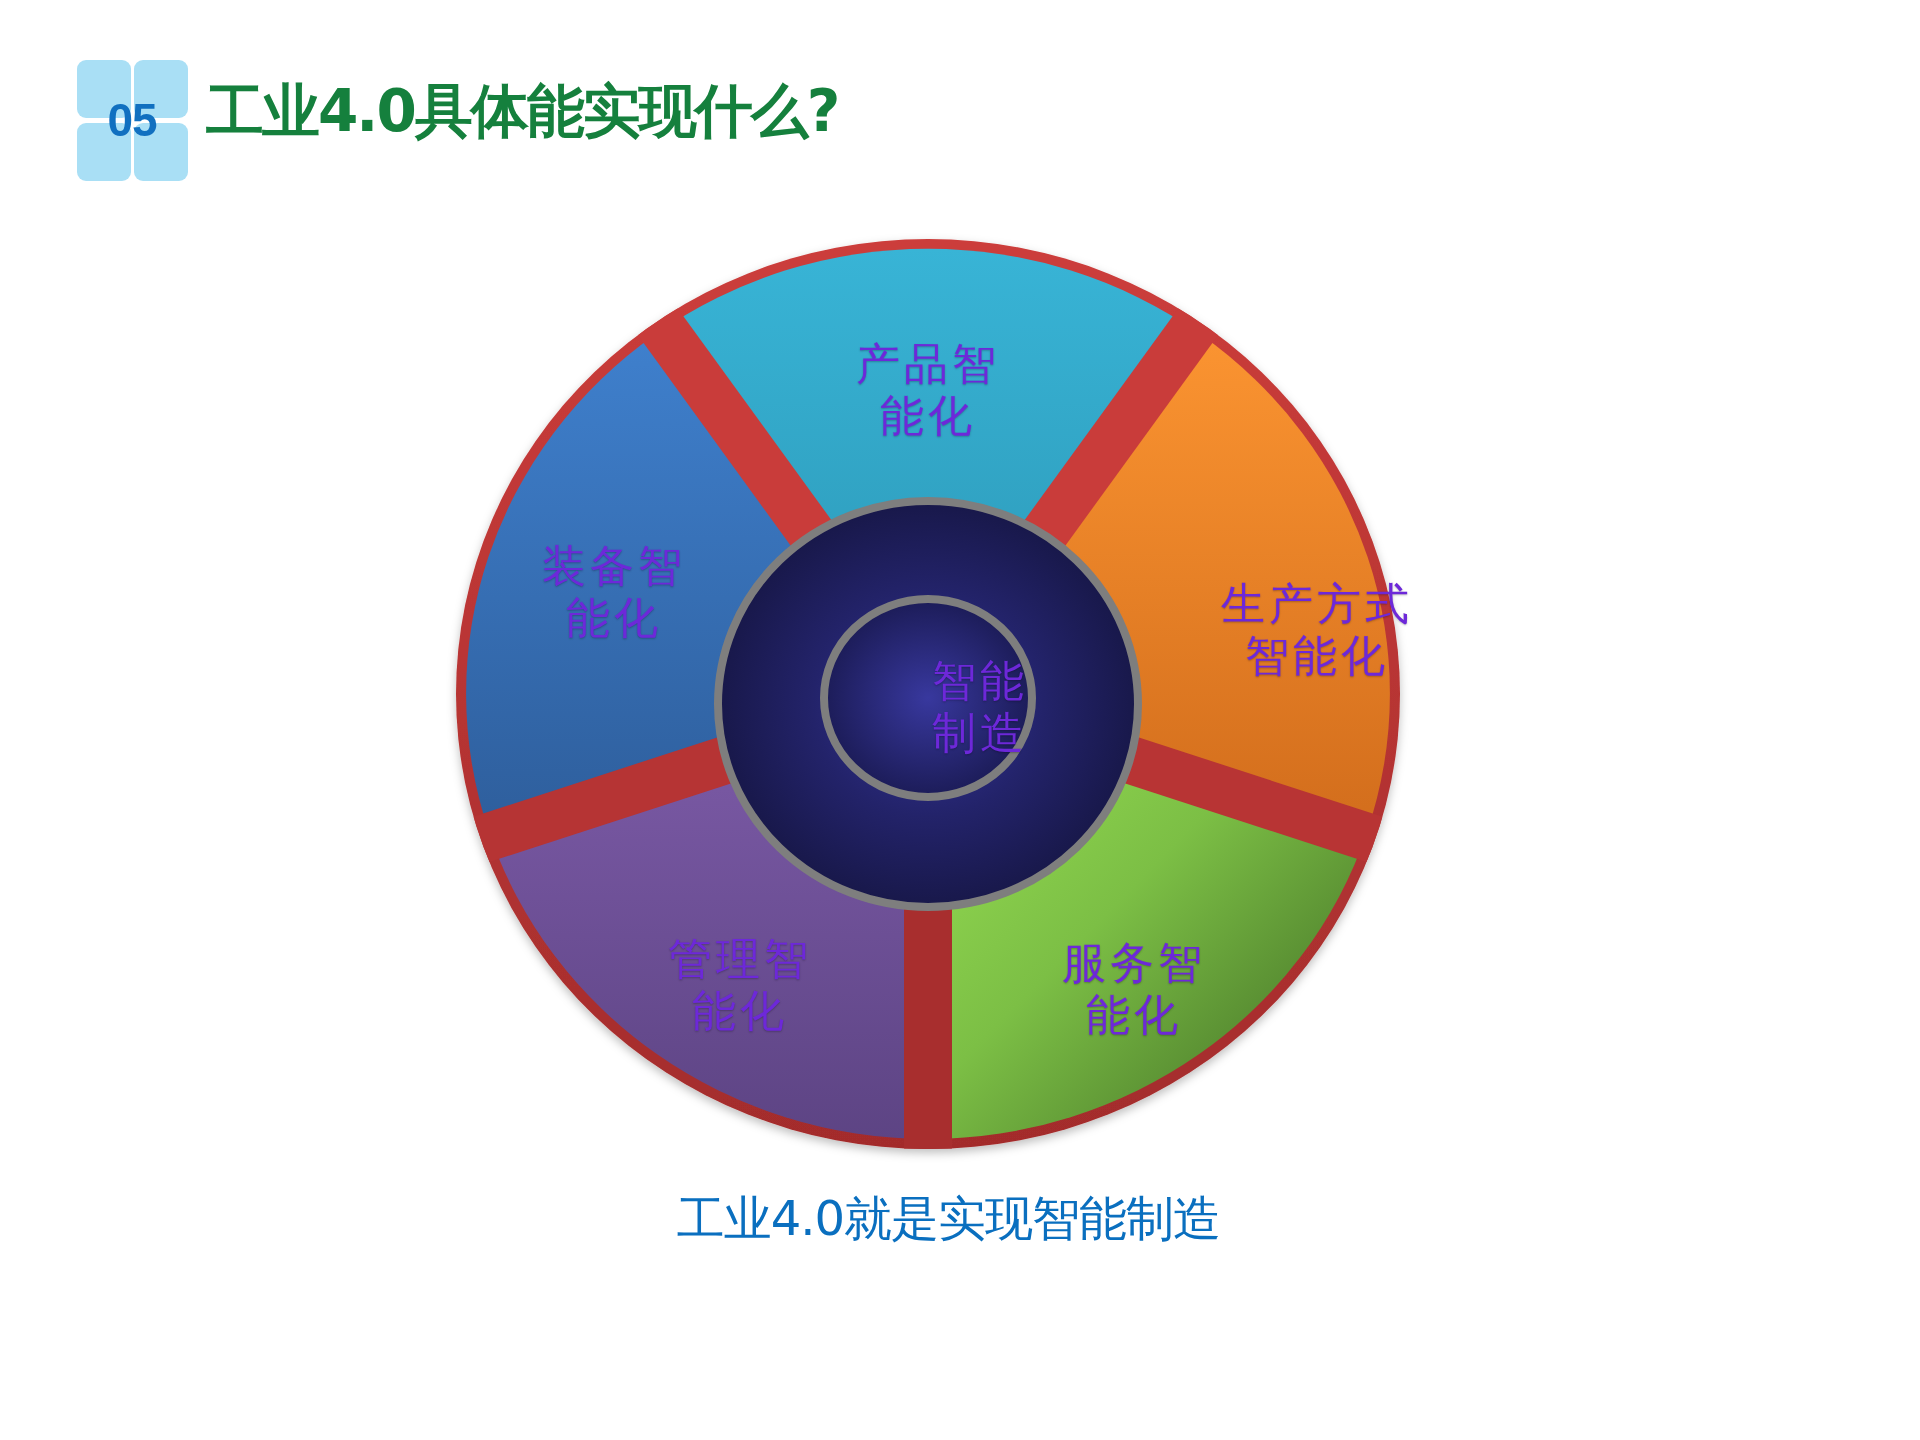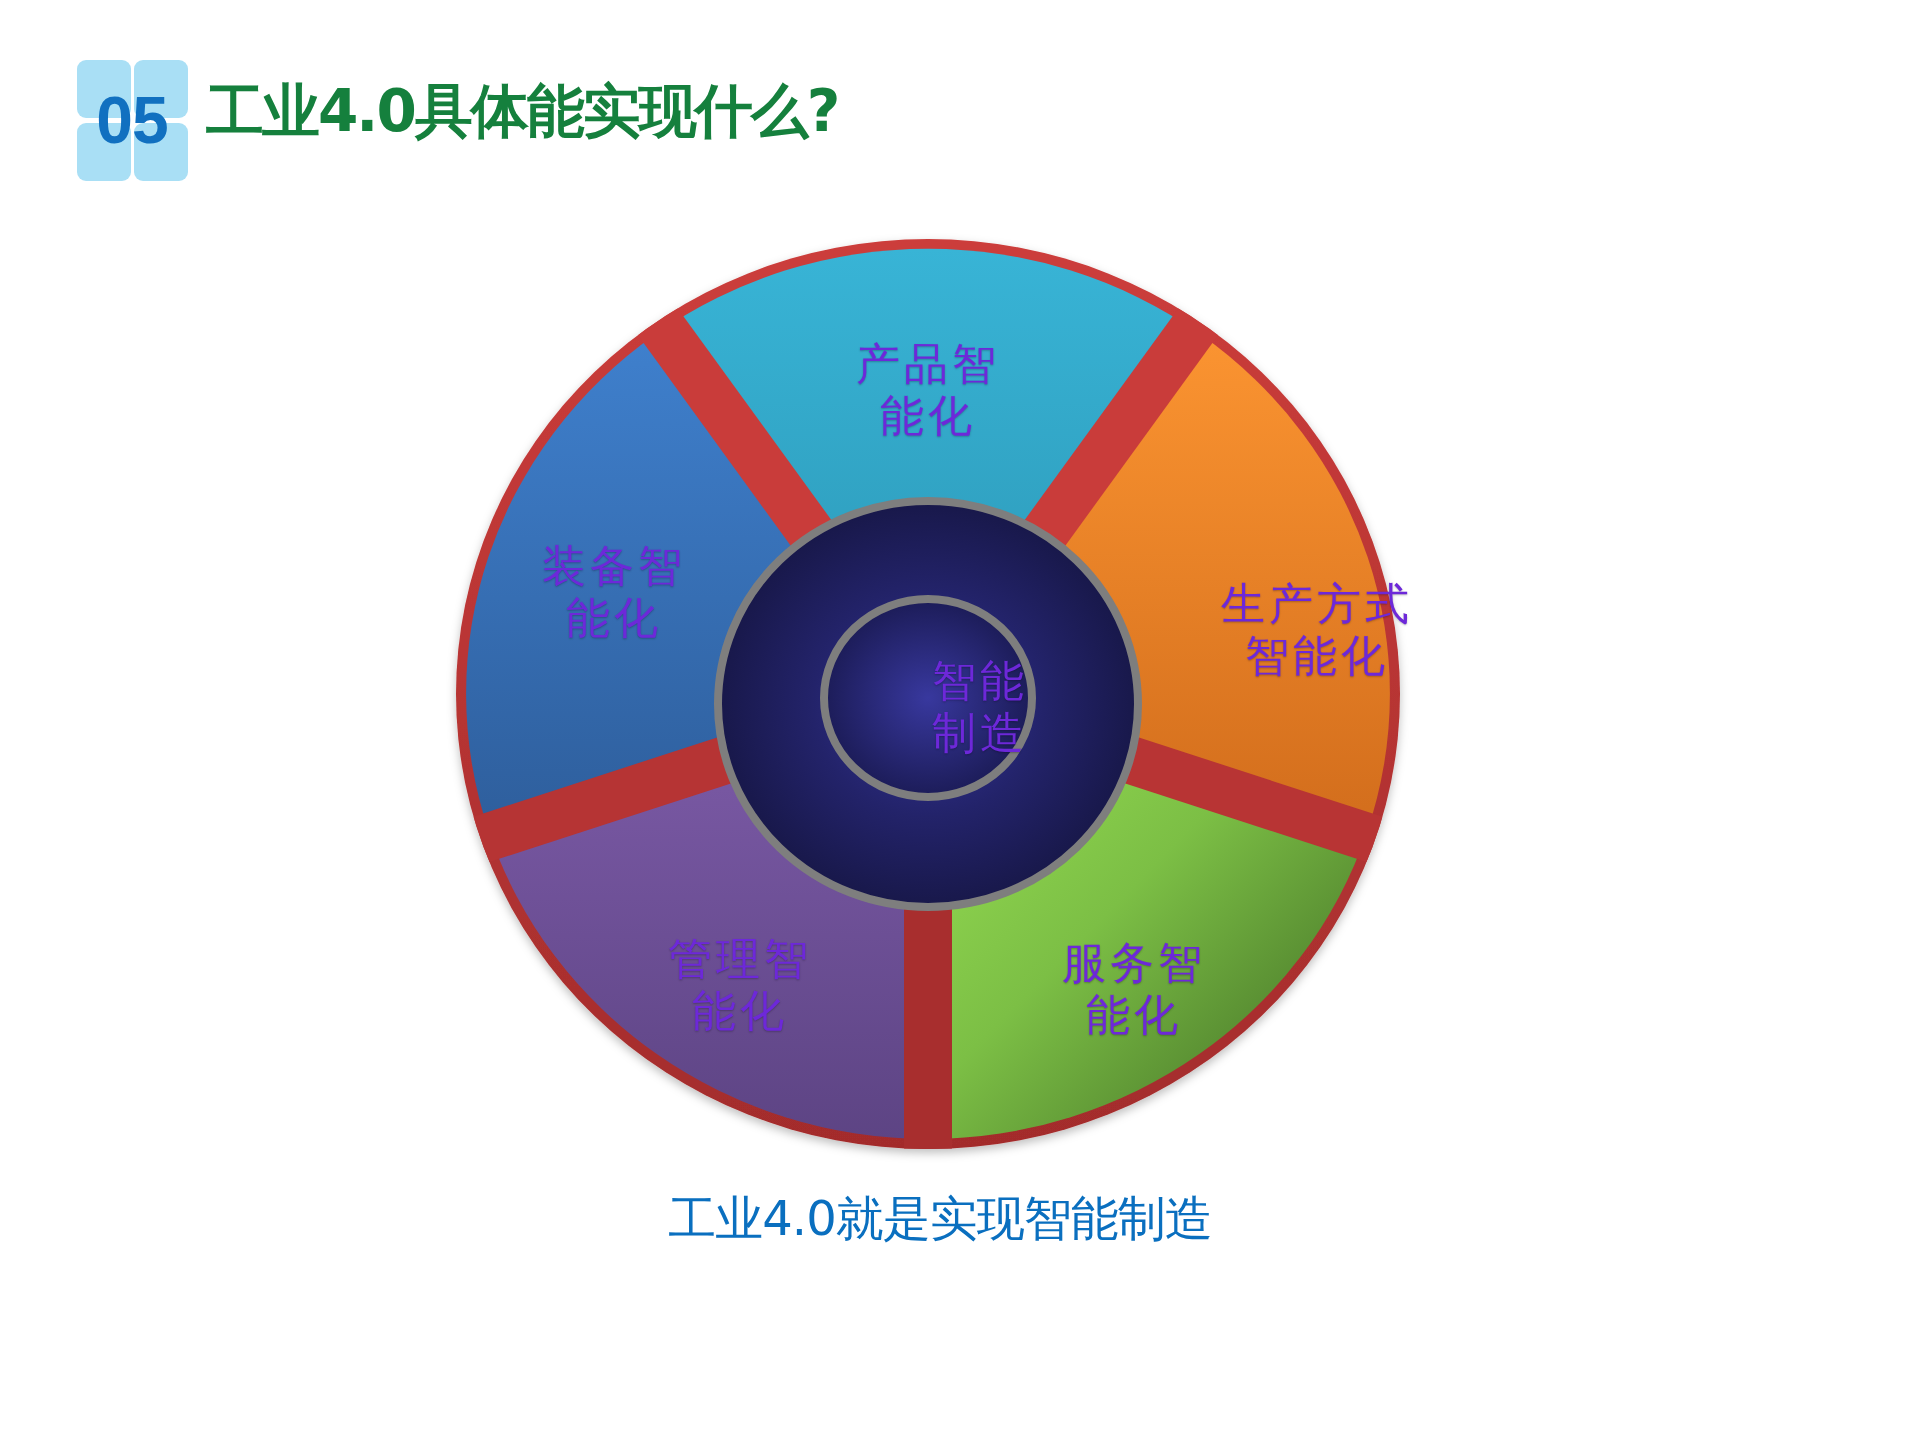--- a/index.html
+++ b/index.html
@@ -6,31 +6,31 @@
   body { width: 1920px; height: 1440px; position: relative; overflow: hidden;
          font-family: "DejaVu Sans", "Liberation Sans", sans-serif; }
   .badge { position: absolute; left: 77px; top: 60px; width: 110px; height: 122px; }
   .badge .sq { position: absolute; width: 54px; height: 58px; background: #a9dff5; border-radius: 9px; }
   .badge .sq.tl { left: 0; top: 0; }
   .badge .sq.tr { left: 57px; top: 0; }
   .badge .sq.bl { left: 0; top: 63px; }
   .badge .sq.br { left: 57px; top: 63px; }
   .badge .num { position: absolute; left: 0; top: 30px; width: 110px; text-align: center;
                 font-family: "Liberation Sans", sans-serif; font-weight: bold;
-                font-size: 66px; line-height: 60px; color: #1170c0; letter-spacing: -1px; }
+                font-size: 46px; line-height: 60px; color: #1170c0; letter-spacing: -1px; }
   .title { position: absolute; left: 206px; top: 66px; font-size: 58px; line-height: 90px;
            font-weight: bold; color: #15803d; white-space: nowrap;
            font-family: "DejaVu Sans", sans-serif; letter-spacing: -2px; }
   svg.wheel { position: absolute; left: 0; top: 0; }
   .label { position: absolute; color: #6d28d9; text-align: center; font-size: 44px;
            line-height: 52px; letter-spacing: 4px; white-space: nowrap;
            transform: translate(-50%, -50%);
            text-shadow: 0 1px 2px rgba(0,0,0,0.25); }
   .label span { display: block; }
-  .caption { position: absolute; left: 660px; top: 1186px; width: 560px; text-align: center;
+  .caption { position: absolute; left: 660px; top: 1186px; width: 560px; text-align: right;
              font-size: 48px; line-height: 64px; color: #0a6fbf; white-space: nowrap;
              letter-spacing: -1px; }
 </style>
 </head>
 <body>
 
 <div class="badge">
   <div class="sq tl"></div>
   <div class="sq tr"></div>
   <div class="sq bl"></div>

